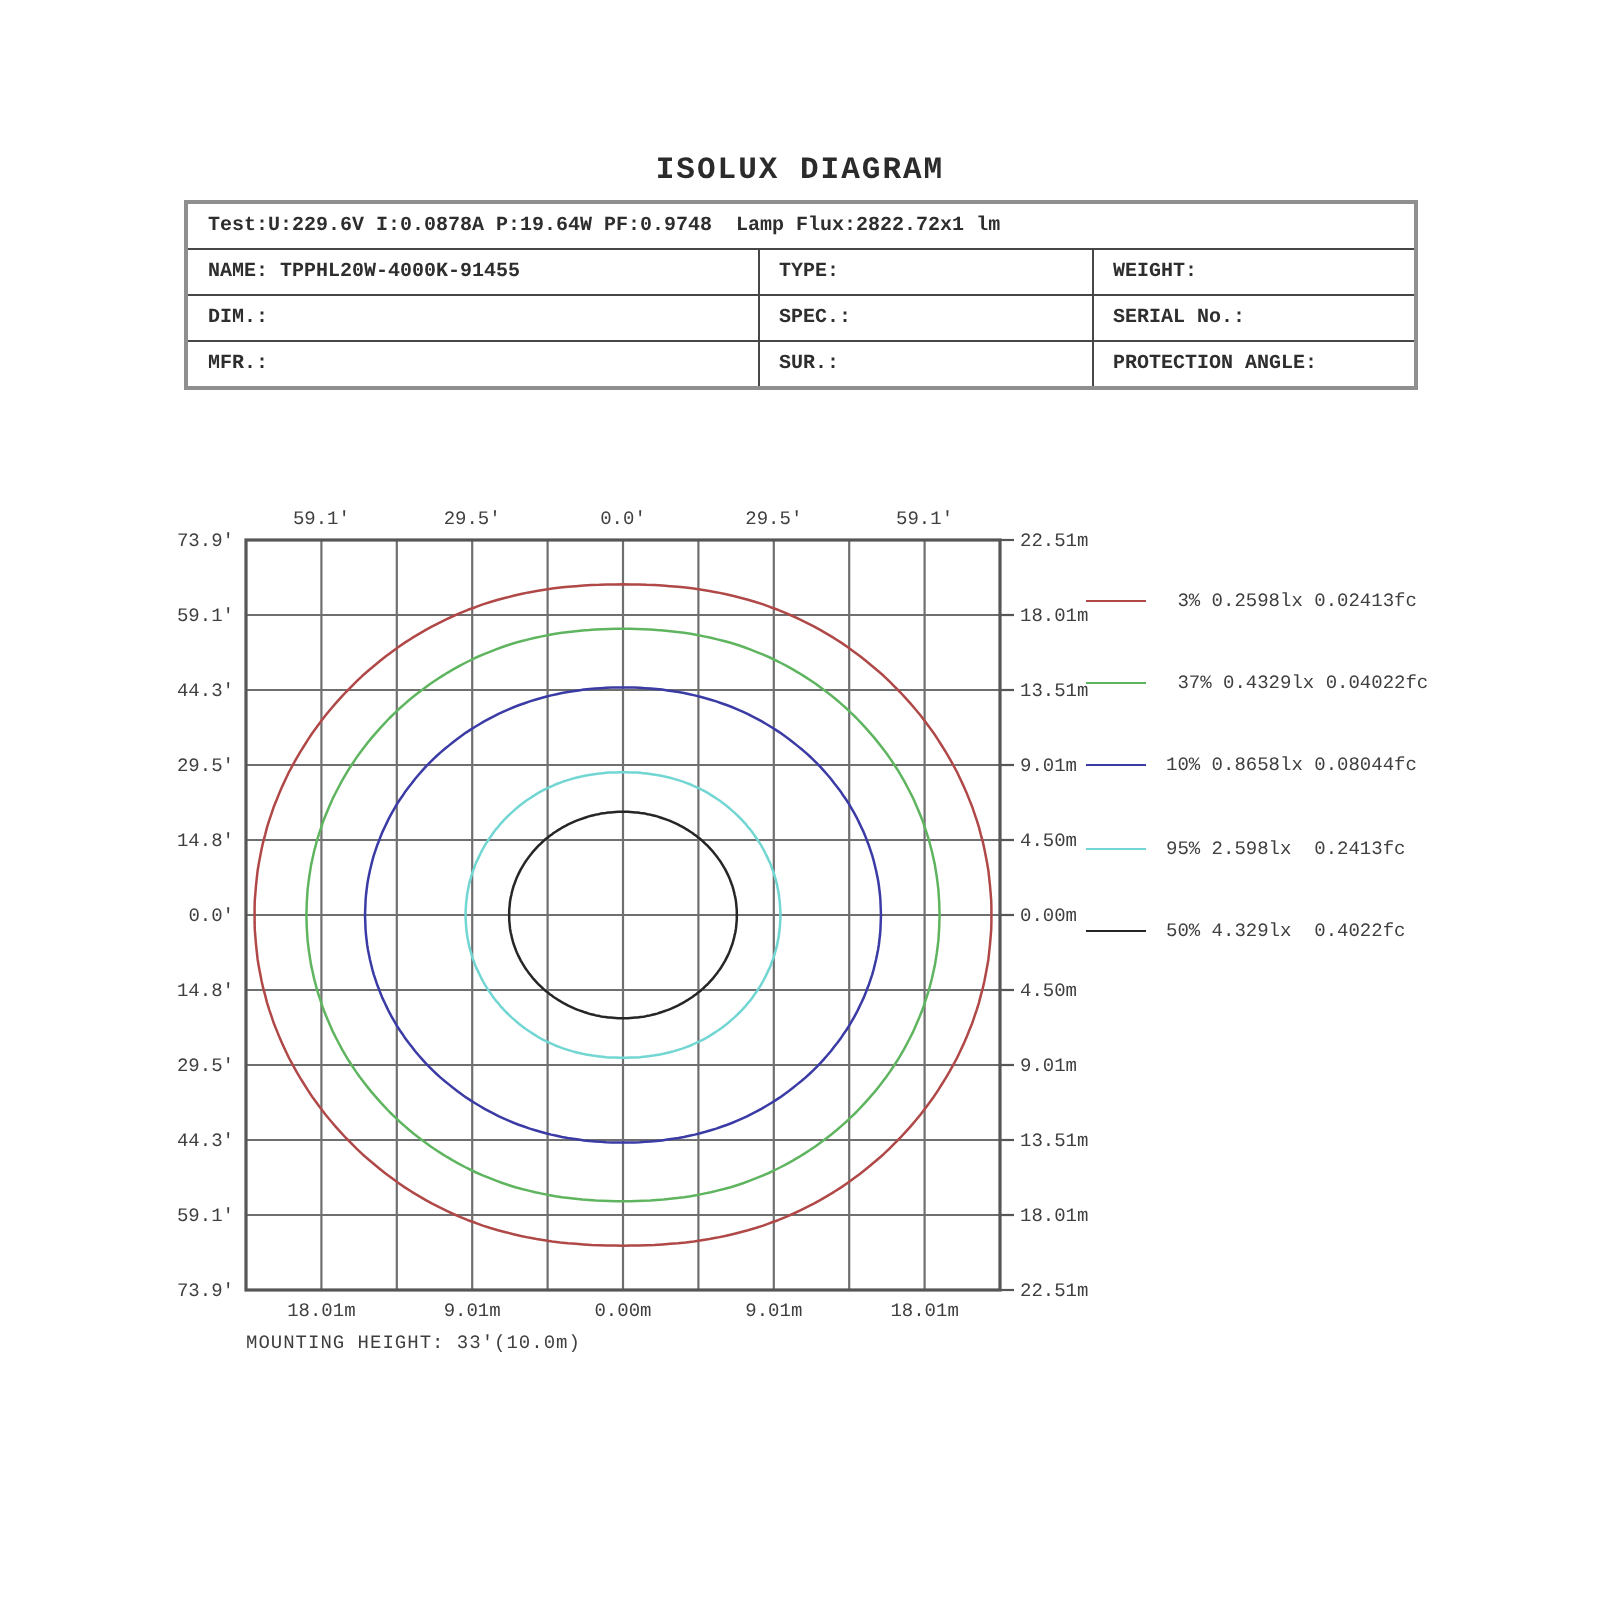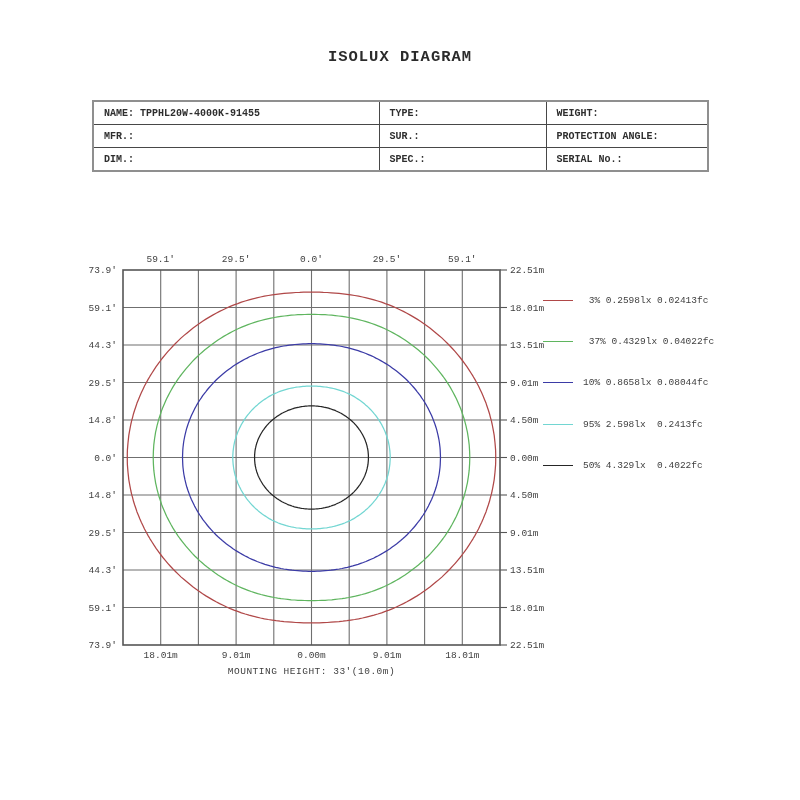--- a/index.html
+++ b/index.html
@@ -1,62 +1,65 @@
 <!DOCTYPE html>
 <html><head>
 <meta charset="utf-8">
 <style>
   html,body{margin:0;padding:0;background:#ffffff;}
   body{width:800px;height:800px;overflow:hidden;}
   .page{position:relative;width:800px;height:800px;background:#ffffff;
         font-family:"Liberation Mono",monospace;color:#2e2e2e;}
-  .title{position:absolute;top:48px;left:0;width:800px;text-align:center;
+  .title{position:absolute;top:76px;left:0;width:800px;text-align:center;
          font-size:15.5px;font-weight:bold;letter-spacing:1px;color:#2b2b2b;}
   .info-table{position:absolute;left:92px;top:100px;width:615px;
               border-collapse:collapse;table-layout:fixed;
               border:2px solid #8f8f8f;}
   .info-table td{border:1px solid #474747;font-size:10px;font-weight:bold;
                  padding:0 0 0 10px;height:22px;white-space:pre;
                  vertical-align:middle;color:#2e2e2e;overflow:hidden;}
   #isolux-svg{position:absolute;left:0;top:0;}
   #legend{position:absolute;left:543px;top:268px;}
   .legend-row{display:flex;align-items:center;height:18.4px;margin-top:23px;}
   .legend-line{display:inline-block;width:30px;height:0;margin-right:10px;}
   .legend-text{font-size:9.5px;white-space:pre;color:#3f3f3f;}
-  .footer{position:absolute;left:123px;top:666px;width:377px;text-align:center;
+  .footer{position:absolute;left:123px;top:666px;width:377px;text-align:left;
           font-size:9.5px;color:#3f3f3f;letter-spacing:0.5px;white-space:pre;}
 </style>
 </head>
 <body>
 
 <div class="page">
 
   <div class="title">ISOLUX DIAGRAM</div>
 
   <table class="info-table">
     <colgroup>
       <col style="width:286px">
         <col style="width:167px">
         <col style="width:162px">
     </colgroup>
     <tbody>
       <tr>
+        <td colspan="3">Test:U:229.6V I:0.0878A P:19.64W PF:0.9748  Lamp Flux:2822.72x1 lm</td>
+      </tr>
+      <tr>
         <td>NAME: TPPHL20W-4000K-91455</td>
         <td>TYPE:</td>
         <td>WEIGHT:</td>
       </tr>
       <tr>
+        <td>DIM.:</td>
+        <td>SPEC.:</td>
+        <td>SERIAL No.:</td>
+      </tr>
+      <tr>
         <td>MFR.:</td>
         <td>SUR.:</td>
         <td>PROTECTION ANGLE:</td>
-      </tr>
-      <tr>
-        <td>DIM.:</td>
-        <td>SPEC.:</td>
-        <td>SERIAL No.:</td>
       </tr>
     </tbody>
   </table>
 
   <svg id="isolux-svg" width="800" height="800">
       <line x1="160.7" y1="270" x2="160.7" y2="645" stroke="#6f6f6f" stroke-width="1.1"></line>
       <line x1="198.4" y1="270" x2="198.4" y2="645" stroke="#6f6f6f" stroke-width="1.1"></line>
       <line x1="236.10000000000002" y1="270" x2="236.10000000000002" y2="645" stroke="#6f6f6f" stroke-width="1.1"></line>
       <line x1="273.8" y1="270" x2="273.8" y2="645" stroke="#6f6f6f" stroke-width="1.1"></line>
       <line x1="311.5" y1="270" x2="311.5" y2="645" stroke="#6f6f6f" stroke-width="1.1"></line>

